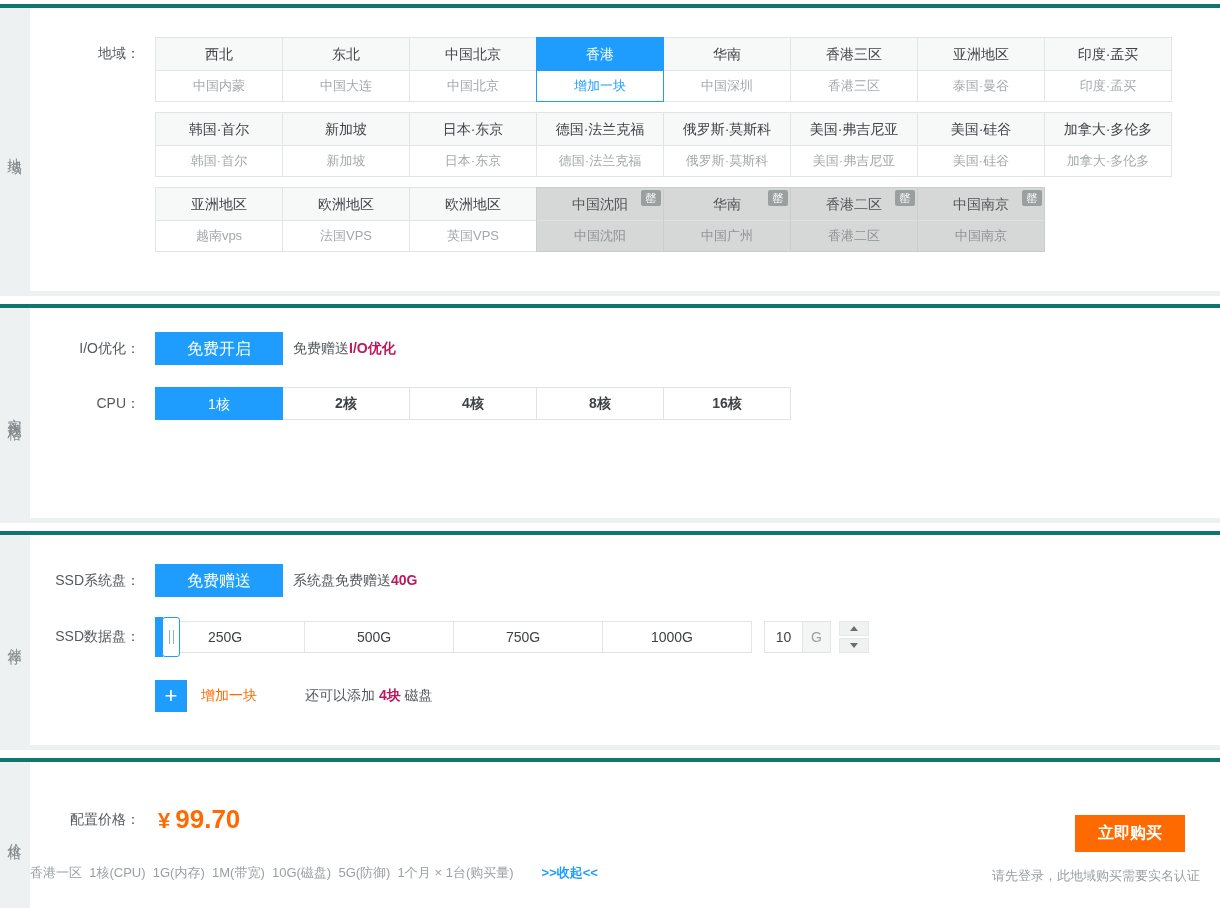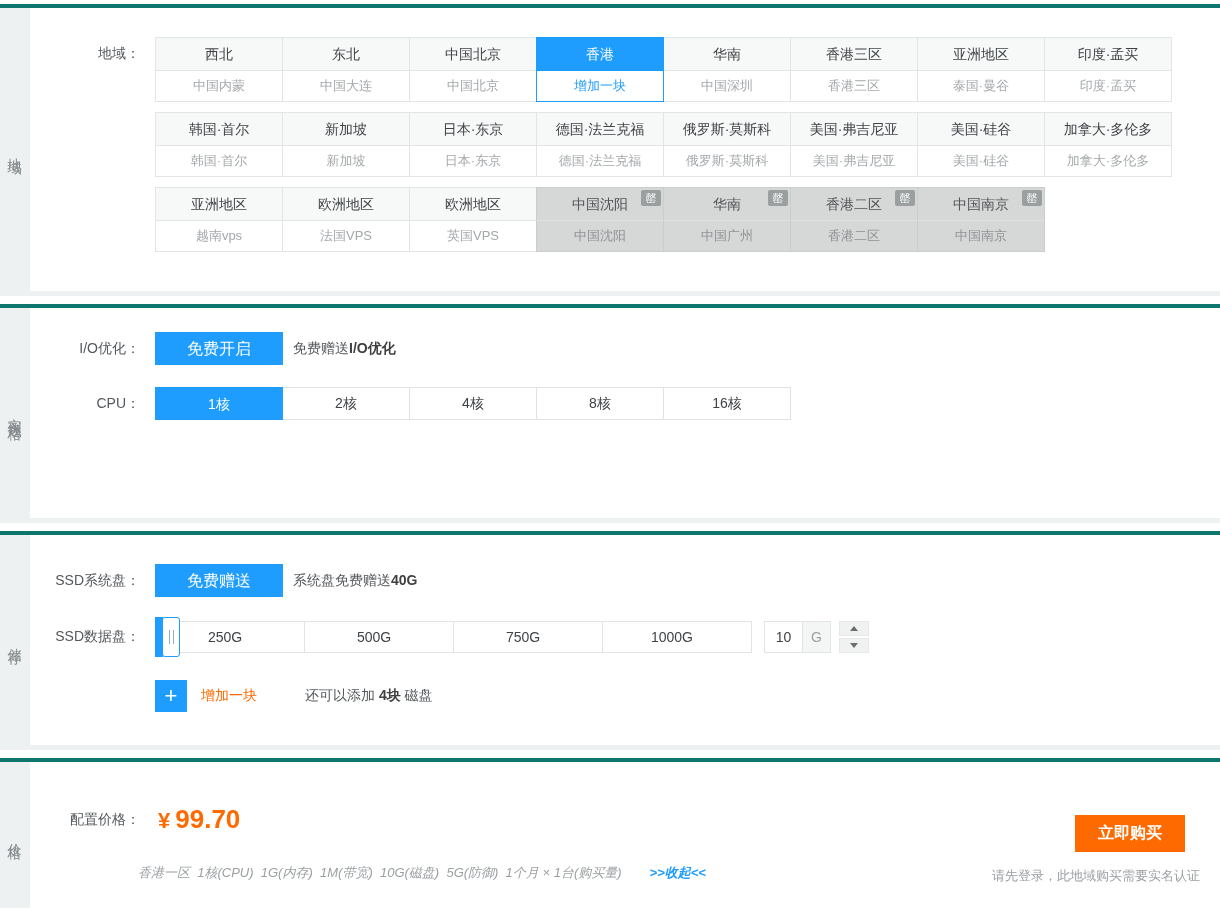--- a/index.html
+++ b/index.html
@@ -46,28 +46,28 @@
   .cell.disabled .cell-bottom { background:#d6d7d7; color:#8f9395; }
   .badge { position:absolute; top:2px; right:2px; width:20px; height:16px;
     background:#9aa0a0; color:#fff; font-size:11px; line-height:16px;
     text-align:center; border-radius:2px; }
 
   
   .opt-row { display:flex; align-items:center; margin-bottom:22px; }
   .btn-group { display:flex; margin-left:15px; }
   .opt { width:128px; height:33px; line-height:31px; text-align:center;
     font-size:14px; color:#3f4346; background:#fff; border:1px solid #dfe3e3; }
-  .opt + .opt { margin-left:-1px; }
+  .opt + .opt { margin-left:-1px;font-weight:bold; }
   .opt.selected { background:#1e9dff; border-color:#1e9dff; color:#fff;
     position:relative; z-index:1; line-height:33px; }
   .action-btn { width:128px; height:33px; margin-left:15px; background:#1e9dff;
     color:#fff; font-size:16px; text-align:center; line-height:33px;
     border:none; flex-shrink:0; }
   .note { margin-left:10px; font-size:14px; color:#55595c; }
-  .hl { color:#404040; font-weight:bold; }
+  .hl { color:#be185d; font-weight:bold; }
 
   
   .disk-row { display:flex; align-items:center; margin-bottom:27px; }
   .disk-row.sys { margin-bottom:24px; }
   .slider { display:flex; position:relative; margin-left:15px; }
   .seg { width:150px; height:32px; background:#fff; border:1px solid #e2e5e5;
     text-align:center; padding-right:10px; line-height:30px; font-size:14px;
     color:#3f4346; }
   .seg + .seg { margin-left:-1px; }
   .slider-fill { position:absolute; left:0; top:-4px; width:8px; height:40px;
@@ -95,21 +95,21 @@
     color:#fff; font-size:22px; line-height:30px; text-align:center;
     border:none; font-weight:normal; flex-shrink:0; }
   .add-label { margin-left:14px; color:#ff6a00; font-size:14px; }
   .add-note { margin-left:48px; font-size:14px; color:#55595c; }
 
   
   .price-row { display:flex; align-items:center; padding-top:42px; }
   .price-val { margin-left:18px; color:#ff6a00; font-size:26px; font-weight:bold;
     display:flex; align-items:baseline; }
   .price-val .cur { font-size:22px; margin-right:5px; }
-  .summary-row { display:flex; align-items:center; margin-left:108px; margin-top:29px;font-style:italic; }
+  .summary-row { display:flex; align-items:center; margin-top:29px; }
   .summary { color:#9a9fa1; font-size:13px; white-space:pre; }
   .collapse-link { color:#1e9dff; font-size:13px; font-weight:bold;
     margin-left:28px; text-decoration:none; cursor:pointer; }
   .buy-btn { position:absolute; right:35px; top:53px; width:110px; height:37px;
     background:#ff6a00; color:#fff; font-size:16px; font-weight:bold;
     border:none; cursor:pointer; }
   .login-note { position:absolute; right:20px; top:105px; color:#9a9fa1;
     font-size:13px; }
 </style>
 </head>

